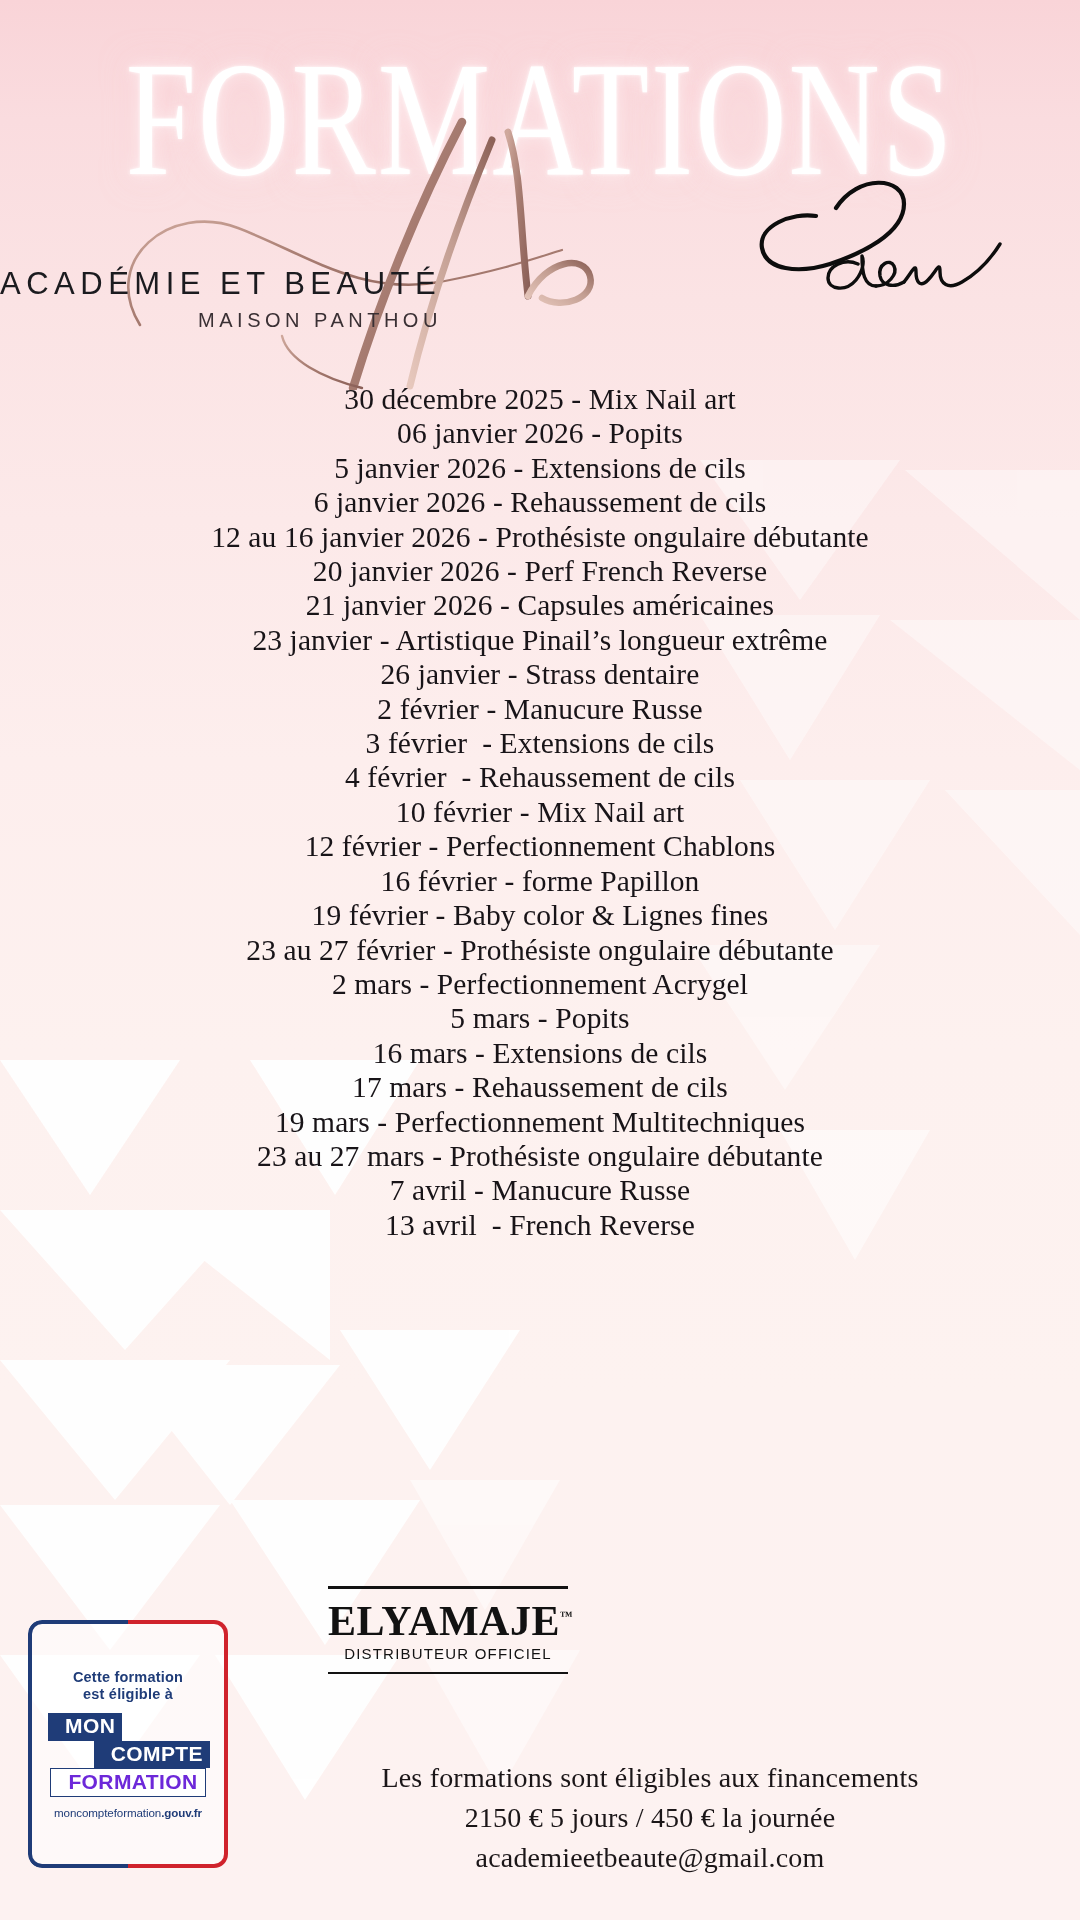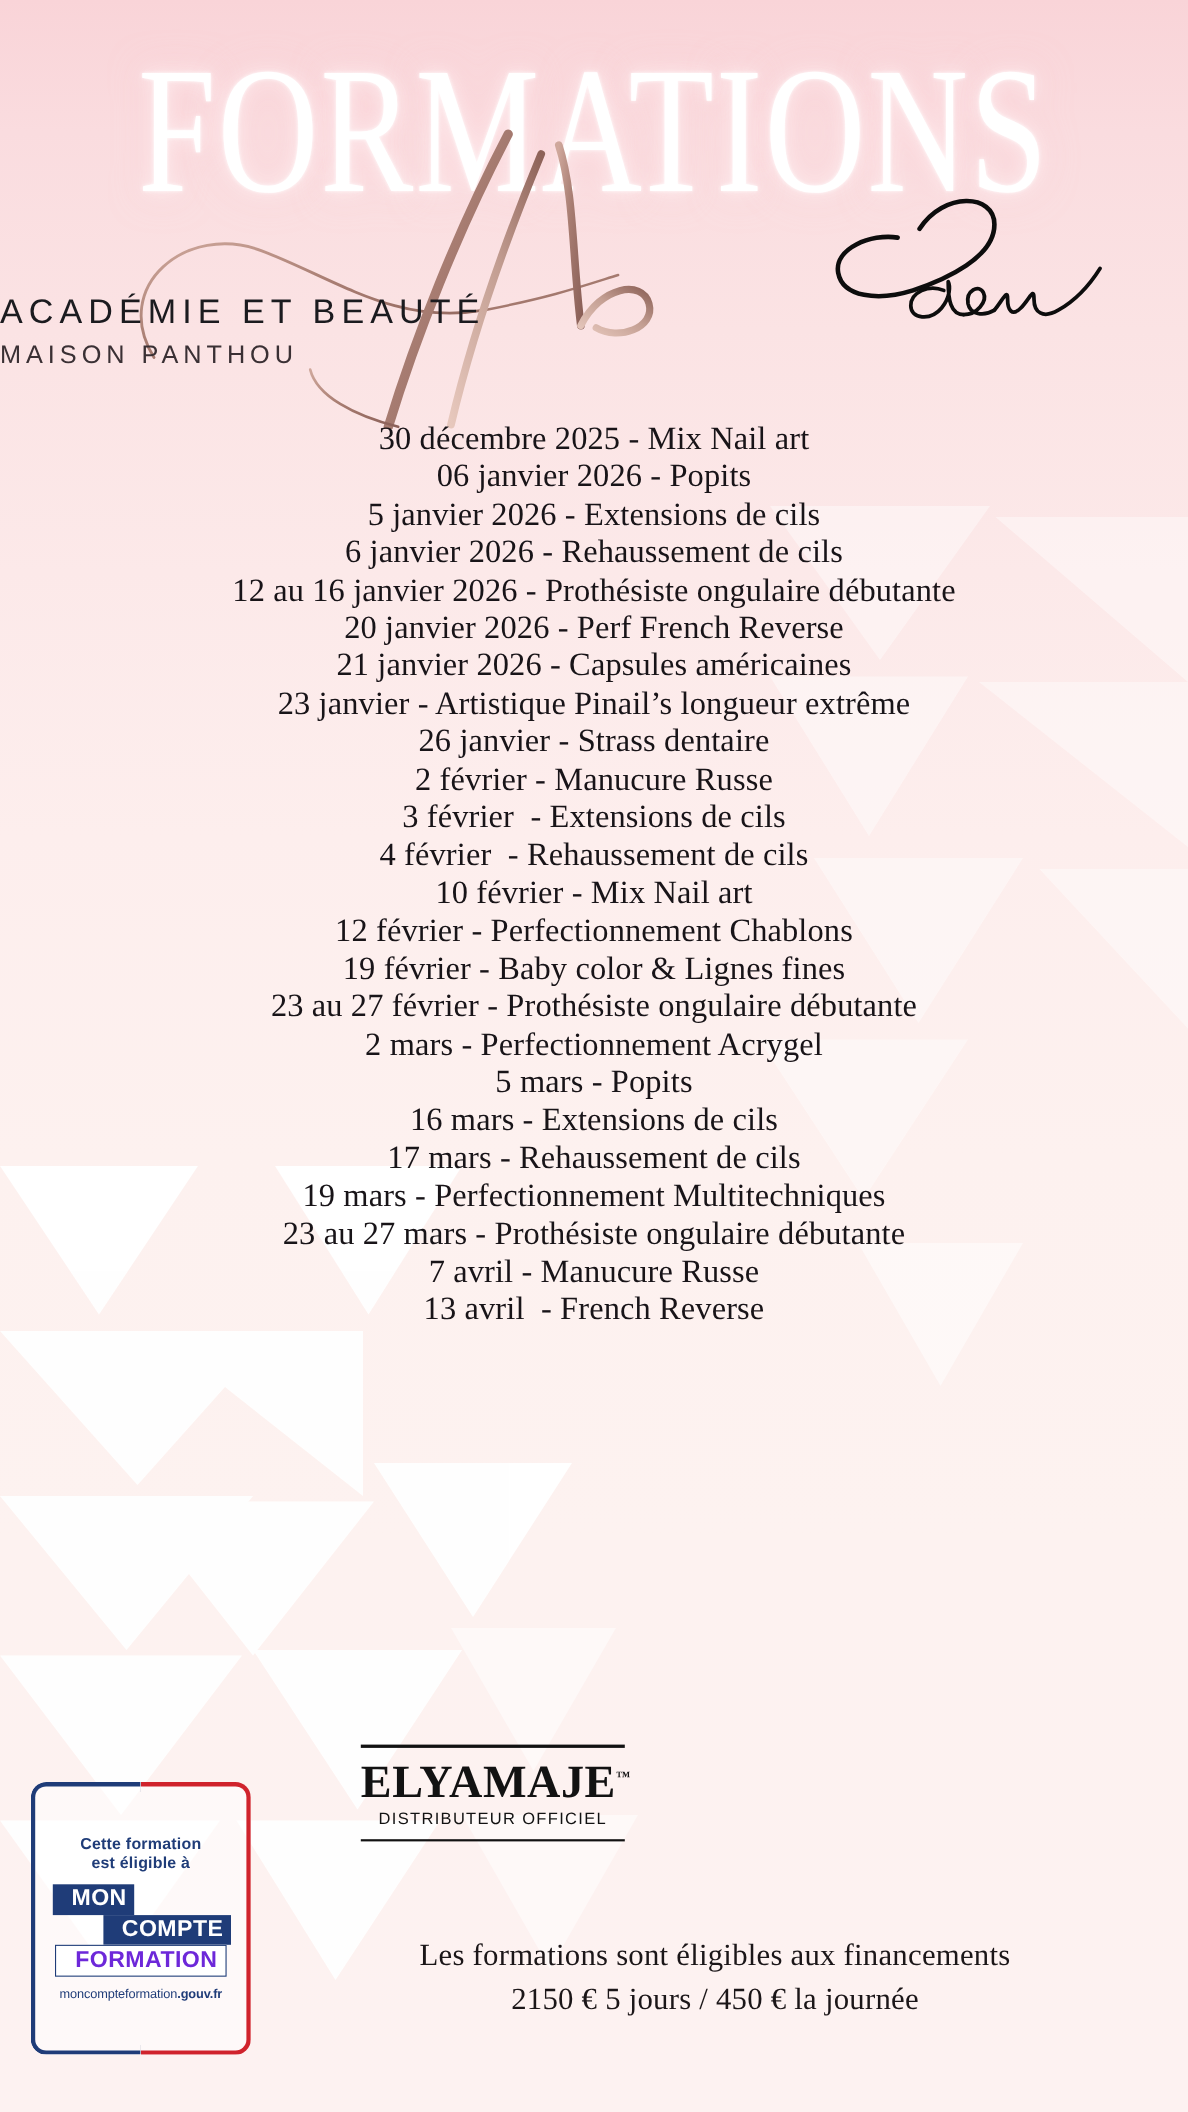--- a/index.html
+++ b/index.html
@@ -90,23 +90,23 @@
     letter-spacing: 5.5px;
     color: #1b1b1f;
     font-weight: 400;
     white-space: nowrap;
   }
   .brand-sub {
     position: absolute;
     top: 309px;
     left: 0;
     width: 640px;
-    text-align: left;
-    font-family: "Liberation Sans", sans-serif;
-    font-size: 23px;
+    text-align: center;
+    font-family: "Liberation Sans", sans-serif;
+    font-size: 20px;
     letter-spacing: 4.5px;
     color: #3a3034;
     white-space: nowrap;
   }
 
   .city {
     position: absolute;
     right: 72px;
     top: 168px;
     width: 300px;
@@ -366,20 +366,21 @@
     <div class="course-item">12 au 16 janvier 2026 - Prothésiste ongulaire débutante</div>
     <div class="course-item">20 janvier 2026 - Perf French Reverse</div>
     <div class="course-item">21 janvier 2026 - Capsules américaines</div>
     <div class="course-item">23 janvier - Artistique Pinail’s longueur extrême</div>
     <div class="course-item">26 janvier - Strass dentaire</div>
     <div class="course-item">2 février - Manucure Russe</div>
     <div class="course-item">3 février  - Extensions de cils</div>
     <div class="course-item">4 février  - Rehaussement de cils</div>
     <div class="course-item">10 février - Mix Nail art</div>
     <div class="course-item">12 février - Perfectionnement Chablons</div>
+    <div class="course-item">16 février - forme Papillon</div>
     <div class="course-item">19 février - Baby color &amp; Lignes fines</div>
     <div class="course-item">23 au 27 février - Prothésiste ongulaire débutante</div>
     <div class="course-item">2 mars - Perfectionnement Acrygel</div>
     <div class="course-item">5 mars - Popits</div>
     <div class="course-item">16 mars - Extensions de cils</div>
     <div class="course-item">17 mars - Rehaussement de cils</div>
     <div class="course-item">19 mars - Perfectionnement Multitechniques</div>
     <div class="course-item">23 au 27 mars - Prothésiste ongulaire débutante</div>
     <div class="course-item">7 avril - Manucure Russe</div>
     <div class="course-item">13 avril  - French Reverse</div>
@@ -404,15 +405,16 @@
   <div class="elyamaje">
     <div class="ely-rule"></div>
     <div class="ely-name"><span>ELYAMAJE</span><span class="ely-tm">™</span></div>
     <div class="ely-sub">DISTRIBUTEUR OFFICIEL</div>
     <div class="ely-rule"></div>
   </div>
 
   <div class="footer-text">
     <div class="footer-line">Les formations sont éligibles aux financements</div>
     <div class="footer-line">2150 € 5 jours / 450 € la journée</div>
+    <div class="footer-line">academieetbeaute@gmail.com</div>
   </div>
 
 </div>
 
 </body></html>

